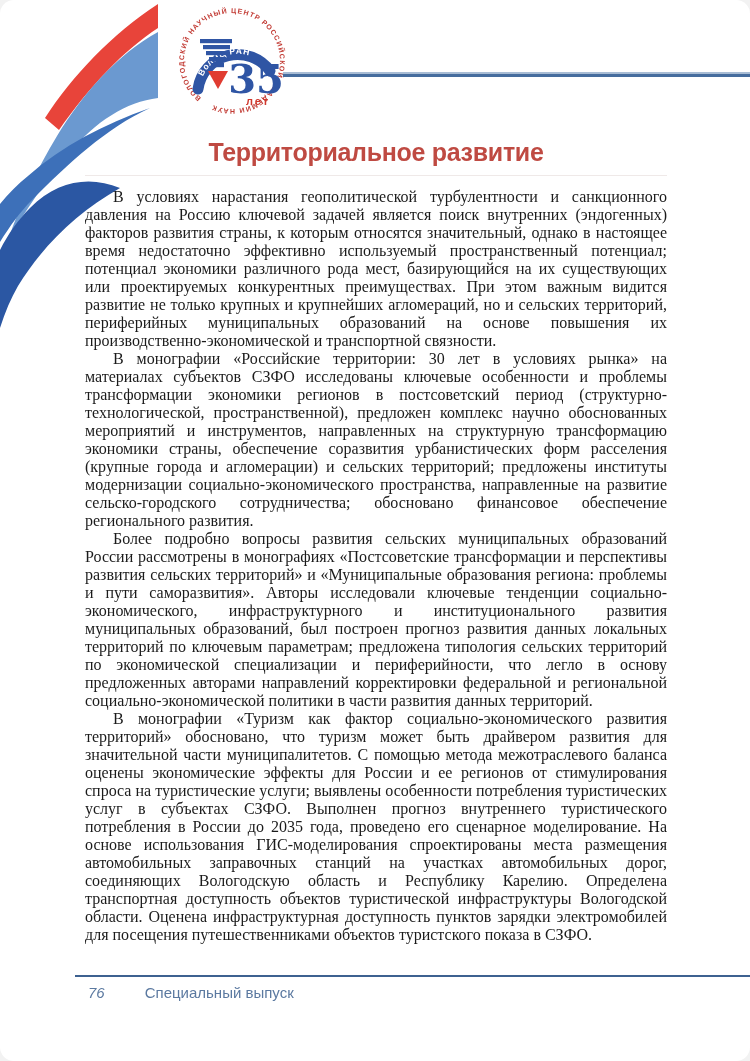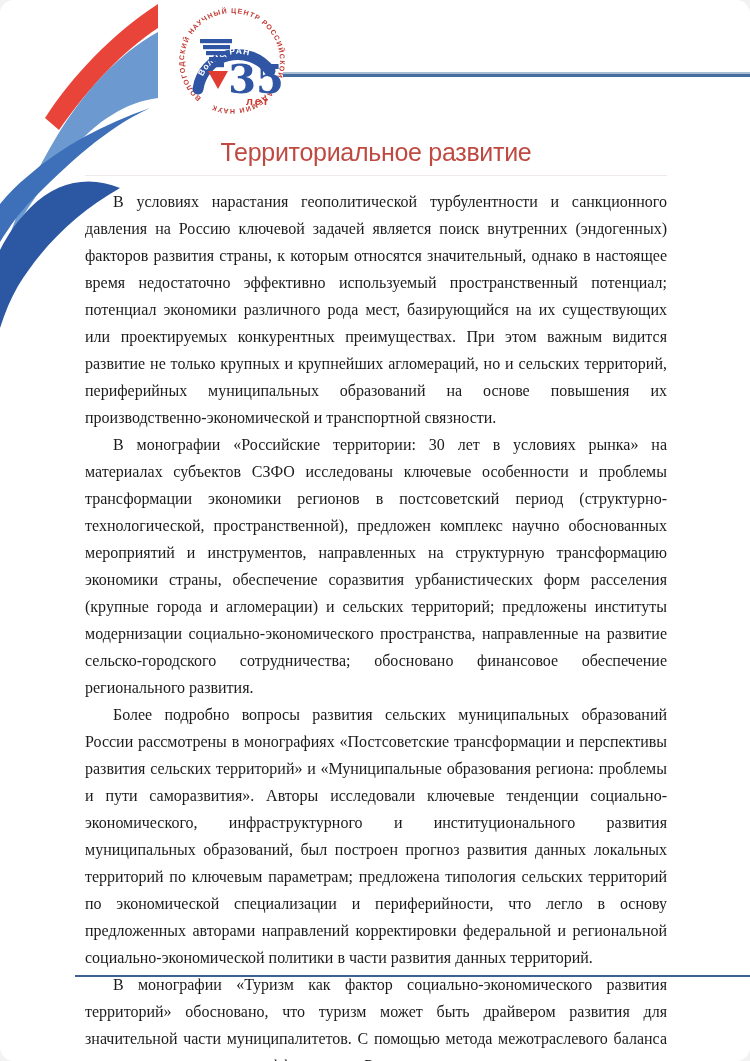--- a/index.html
+++ b/index.html
@@ -21,35 +21,35 @@
     position:absolute;left:283px;top:72px;right:0;height:5px;
     background:linear-gradient(180deg,#a9bdd5 0%,#a9bdd5 30%,#466d9e 30%,#466d9e 100%);
   }
   .content{
     position:absolute;left:85px;top:138px;width:582px;
   }
   .doc-title{
     margin:0;
     text-align:center;
     font-family:"Liberation Sans", sans-serif;
-    font-weight:400;
+    font-weight:700;
     font-size:25px;
     letter-spacing:-0.3px;
     color:#bf4a42;
   }
   .title-rule{
     border:none;border-top:1px solid #efe9e8;
     margin:8px 0 12px 0;
   }
   .body-p{
     margin:0;
     text-indent:28px;
     text-align:justify;
     font-size:16px;
-    line-height:27px;
+    line-height:18px;
     color:#1b1b1b;
   }
   .footer-rule{
     position:absolute;left:75px;right:0;top:975px;height:2px;
     background:#3d6190;
   }
   .footer{
     position:absolute;left:88px;top:984px;
     font-family:"Liberation Sans", sans-serif;
     font-size:15px;
@@ -104,14 +104,18 @@
     <hr class="title-rule">
     <div>
         <p class="body-p">В условиях нарастания геополитической турбулентности и санкционного давления на Россию ключевой задачей является поиск внутренних (эндогенных) факторов развития страны, к которым относятся значительный, однако в настоящее время недостаточно эффективно используемый пространственный потенциал; потенциал экономики различного рода мест, базирующийся на их существующих или проектируемых конкурентных преимуществах. При этом важным видится развитие не только крупных и крупнейших агломераций, но и сельских территорий, периферийных муниципальных образований на основе повышения их производственно-экономической и транспортной связности.</p>
         <p class="body-p">В монографии «Российские территории: 30 лет в условиях рынка» на материалах субъектов СЗФО исследованы ключевые особенности и проблемы трансформации экономики регионов в постсоветский период (структурно-технологической, пространственной), предложен комплекс научно обоснованных мероприятий и инструментов, направленных на структурную трансформацию экономики страны, обеспечение соразвития урбанистических форм расселения (крупные города и агломерации) и сельских территорий; предложены институты модернизации социально-экономического пространства, направленные на развитие сельско-городского сотрудничества; обосновано финансовое обеспечение регионального развития.</p>
         <p class="body-p">Более подробно вопросы развития сельских муниципальных образований России рассмотрены в монографиях «Постсоветские трансформации и перспективы развития сельских территорий» и «Муниципальные образования региона: проблемы и пути саморазвития». Авторы исследовали ключевые тенденции социально-экономического, инфраструктурного и институционального развития муниципальных образований, был построен прогноз развития данных локальных территорий по ключевым параметрам; предложена типология сельских территорий по экономической специализации и периферийности, что легло в основу предложенных авторами направлений корректировки федеральной и региональной социально-экономической политики в части развития данных территорий.</p>
         <p class="body-p">В монографии «Туризм как фактор социально-экономического развития территорий» обосновано, что туризм может быть драйвером развития для значительной части муниципалитетов. С помощью метода межотраслевого баланса оценены экономические эффекты для России и ее регионов от стимулирования спроса на туристические услуги; выявлены особенности потребления туристических услуг в субъектах СЗФО. Выполнен прогноз внутреннего туристического потребления в России до 2035 года, проведено его сценарное моделирование. На основе использования ГИС-моделирования спроектированы места размещения автомобильных заправочных станций на участках автомобильных дорог, соединяющих Вологодскую область и Республику Карелию. Определена транспортная доступность объектов туристической инфраструктуры Вологодской области. Оценена инфраструктурная доступность пунктов зарядки электромобилей для посещения путешественниками объектов туристского показа в СЗФО.</p>
       </div>
   </div>
 
   <div class="footer-rule"></div>
+  <div class="footer">
+    <span class="page-num">76</span>
+    <span>Специальный выпуск</span>
+  </div>
 
 </div>
 
 </body></html>

